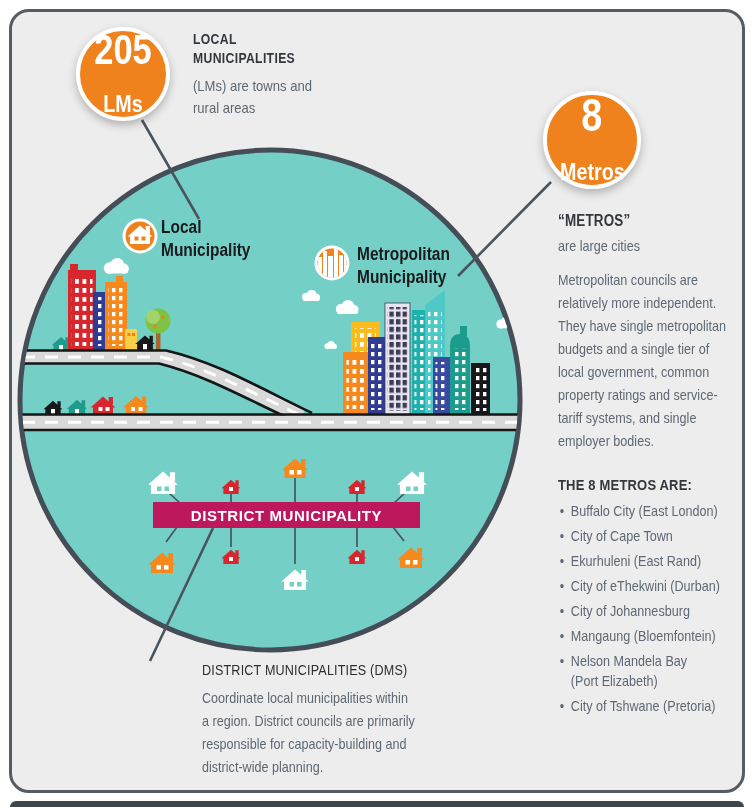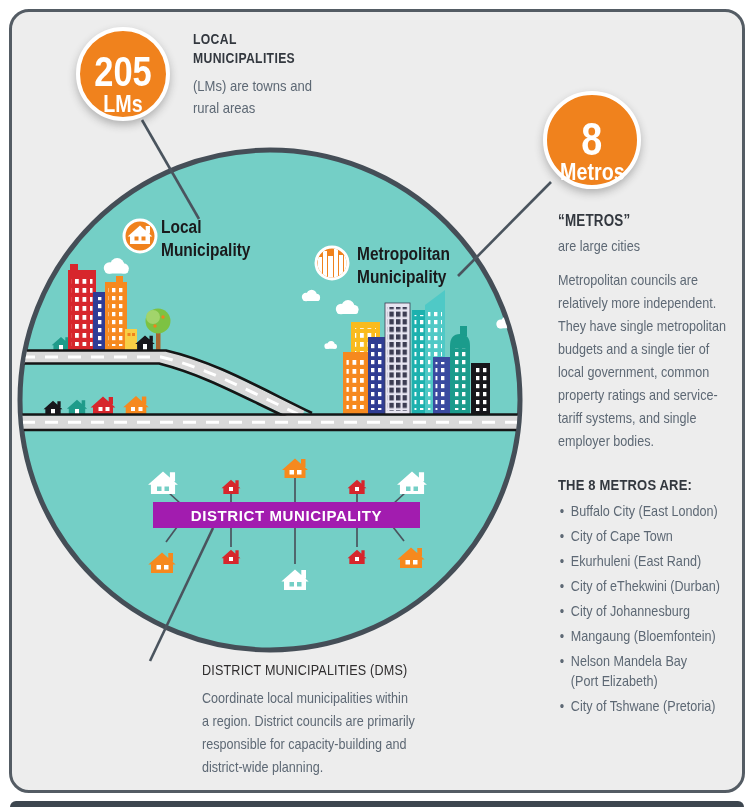--- a/index.html
+++ b/index.html
@@ -7,21 +7,21 @@
         font-family:"Liberation Sans",sans-serif;}
   .card{position:absolute;left:9px;top:9px;width:736px;height:784px;background:#ededed;
         border:3px solid #545c64;border-radius:20px;box-sizing:border-box;}
   .bottom-strip{position:absolute;left:10px;top:801px;width:734px;height:6px;background:#3d464f;
         border-radius:7px 7px 0 0;}
   .scene{position:absolute;left:0;top:0;width:754px;height:807px;}
 
   
   .badge{position:absolute;border-radius:50%;background:#f0821d;border:4px solid #fff;
          box-shadow:0 4px 8px rgba(40,40,40,.30);display:flex;flex-direction:column;
-         align-items:center;justify-content:flex-end;color:#fff;box-sizing:content-box;}
+         align-items:center;justify-content:space-between;color:#fff;box-sizing:content-box;}
   .badge-lm{left:76px;top:27px;width:86px;height:86px;}
   .badge-metros{left:543px;top:91px;width:90px;height:90px;}
   .badge-dm{left:79px;top:659px;width:97px;height:97px;}
   .badge .num{font-weight:bold;font-size:42px;line-height:38px;transform:scaleX(.82);}
   .badge-metros .num,.badge-dm .num{font-size:46px;line-height:40px;}
   .badge .unit{font-weight:bold;font-size:24px;line-height:26px;transform:scaleX(.82);}
   .badge-dm .unit{font-size:26px;}
 
   
   .abs{position:absolute;transform-origin:0 0;}
@@ -41,21 +41,21 @@
   .metros-list .bullet{margin-right:8px;margin-left:2px;}
   .dm-block{left:202px;top:660px;transform:scaleX(.84);}
   .dm-block .blk-title{font-size:15px;line-height:19px;letter-spacing:.2px;color:#2f2d2e;}
   .dm-block .blk-body{font-size:15px;line-height:23px;margin-top:7px;}
 
   
   .scene-label{position:absolute;font-weight:bold;font-size:18px;line-height:23px;color:#1a1a1c;
         transform:scaleX(.86);transform-origin:0 0;white-space:pre-line;}
   .local-label{left:161px;top:216px;}
   .metro-label{left:357px;top:243px;}
-  .banner{position:absolute;left:153px;top:502px;width:267px;height:26px;background:#a21caf;
+  .banner{position:absolute;left:153px;top:502px;width:267px;height:26px;background:#be185d;
         color:#fff;font-weight:bold;font-size:15px;letter-spacing:.6px;display:flex;
         align-items:center;justify-content:center;}
 </style>
 </head>
 <body>
 
 <div class="page">
   <div class="card"></div>
 
   <svg class="scene" viewBox="0 0 754 807">

